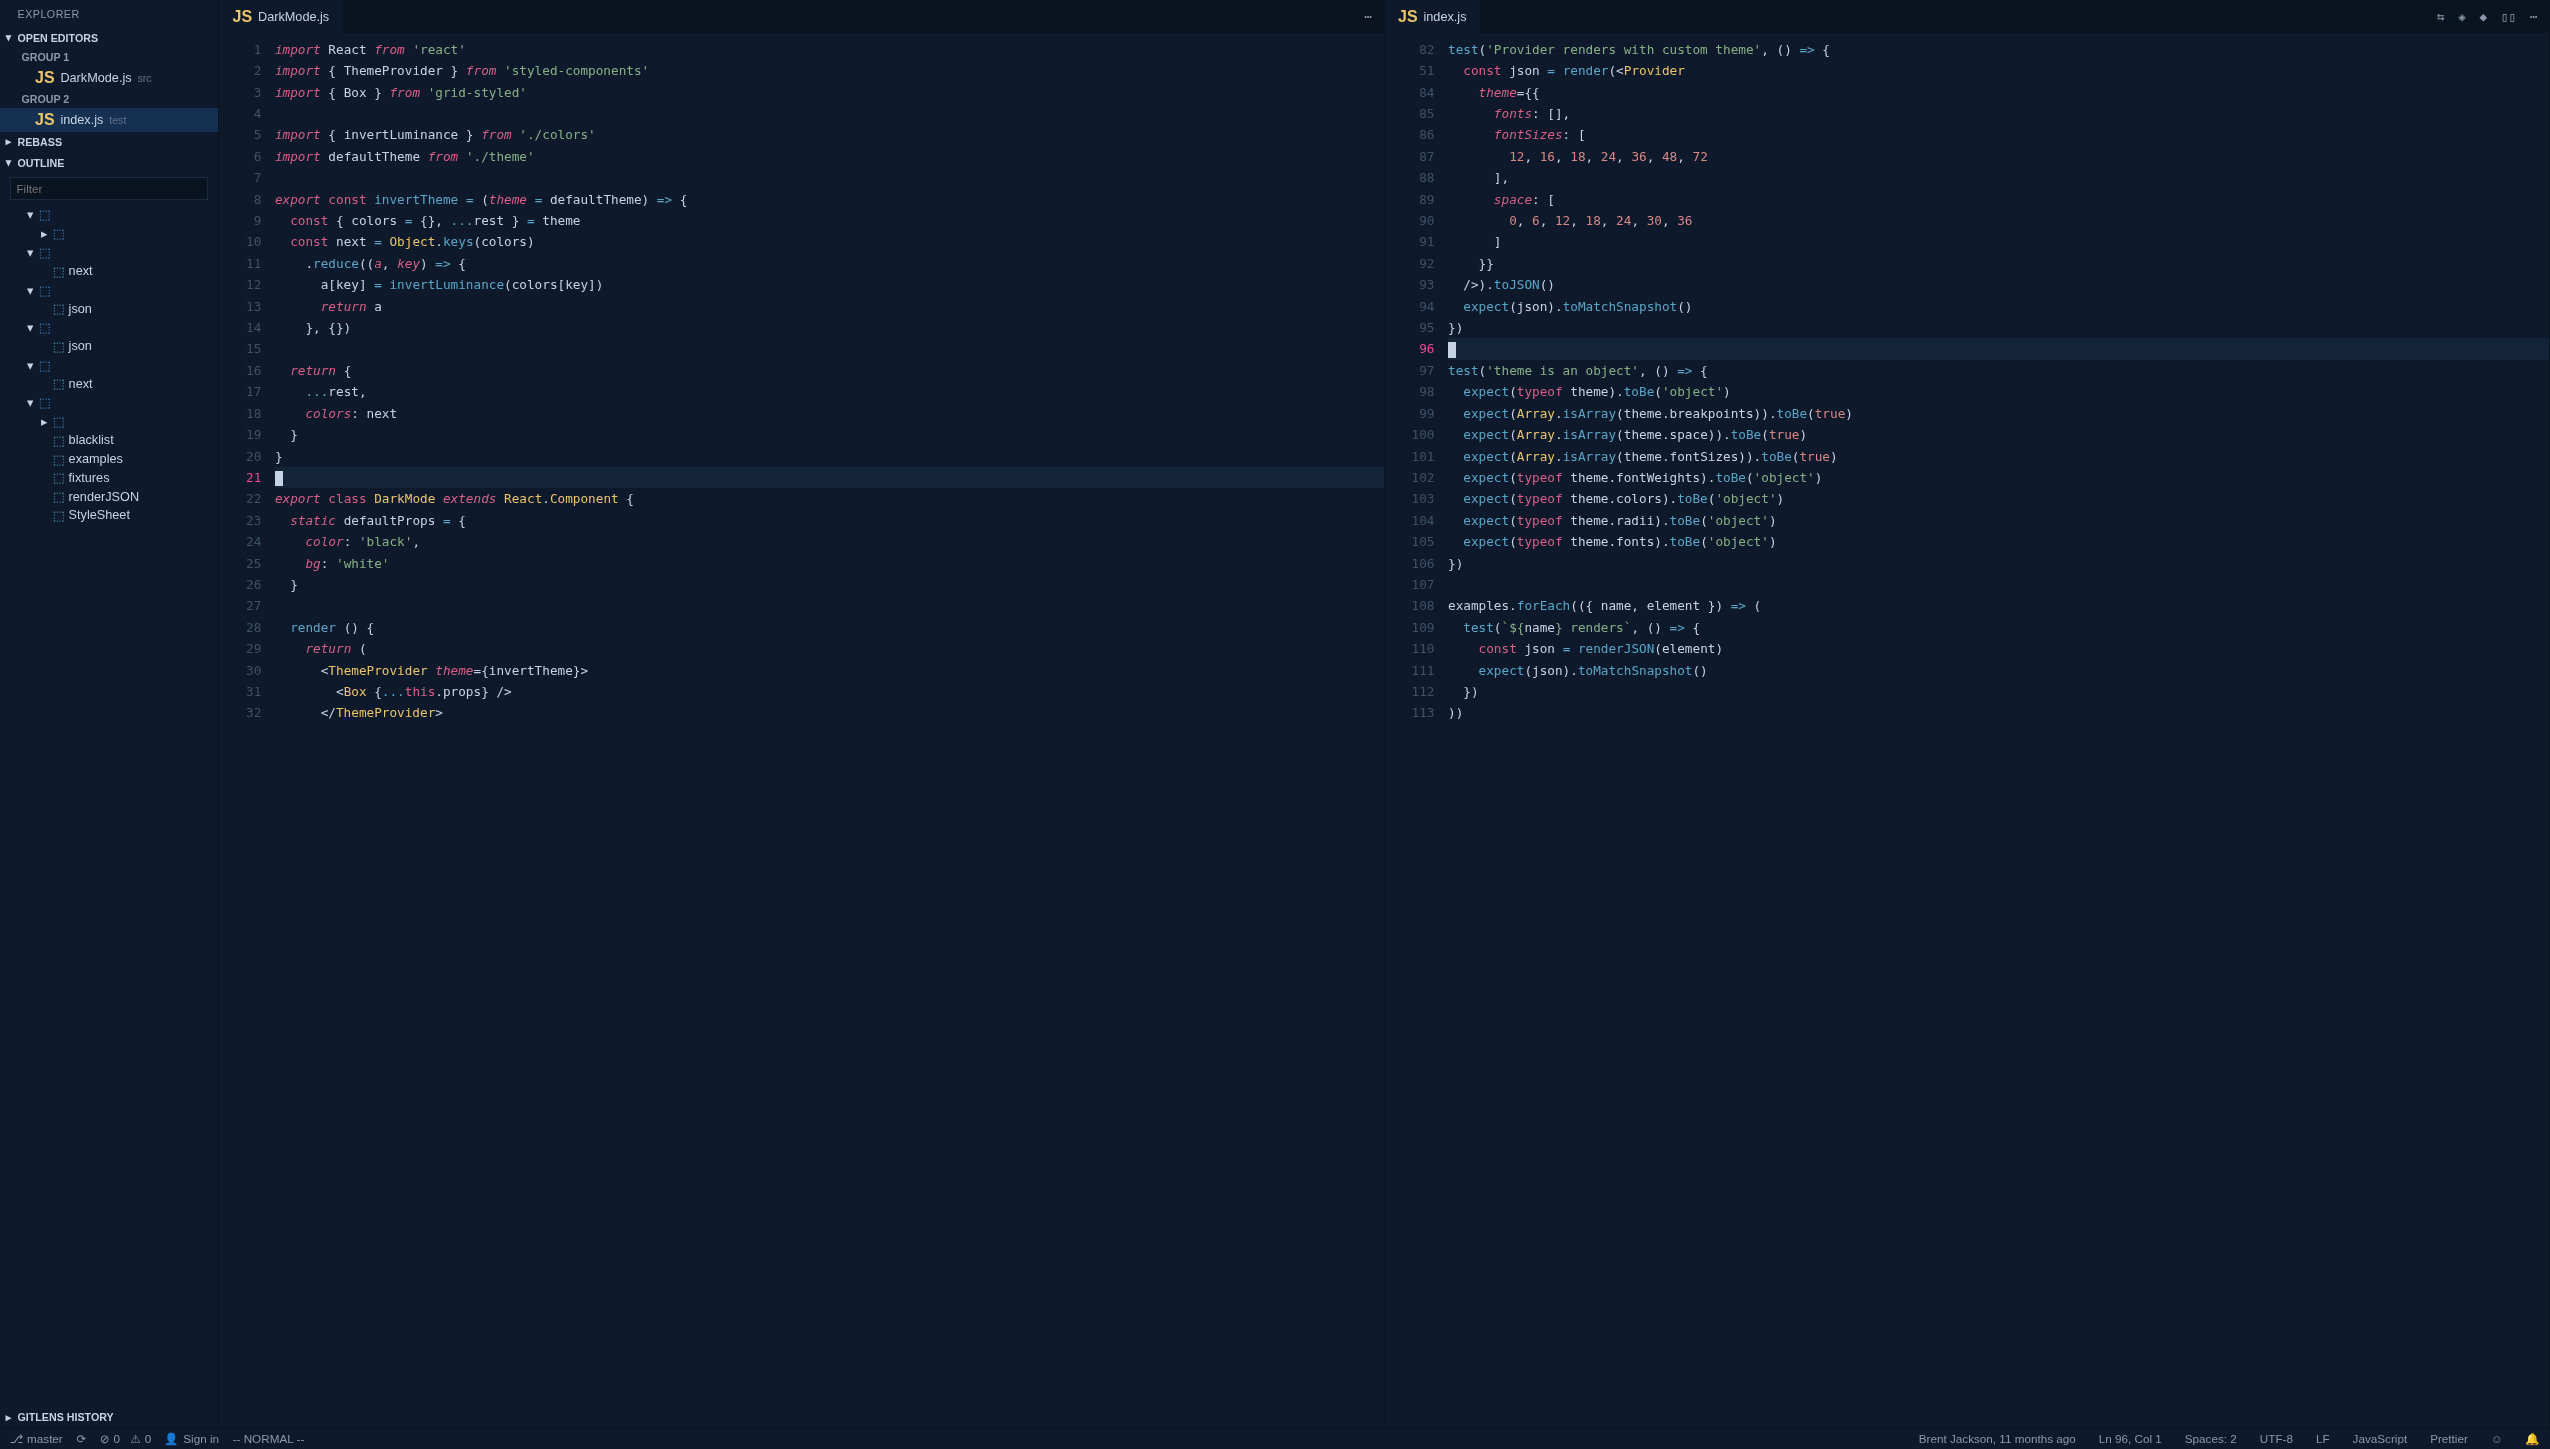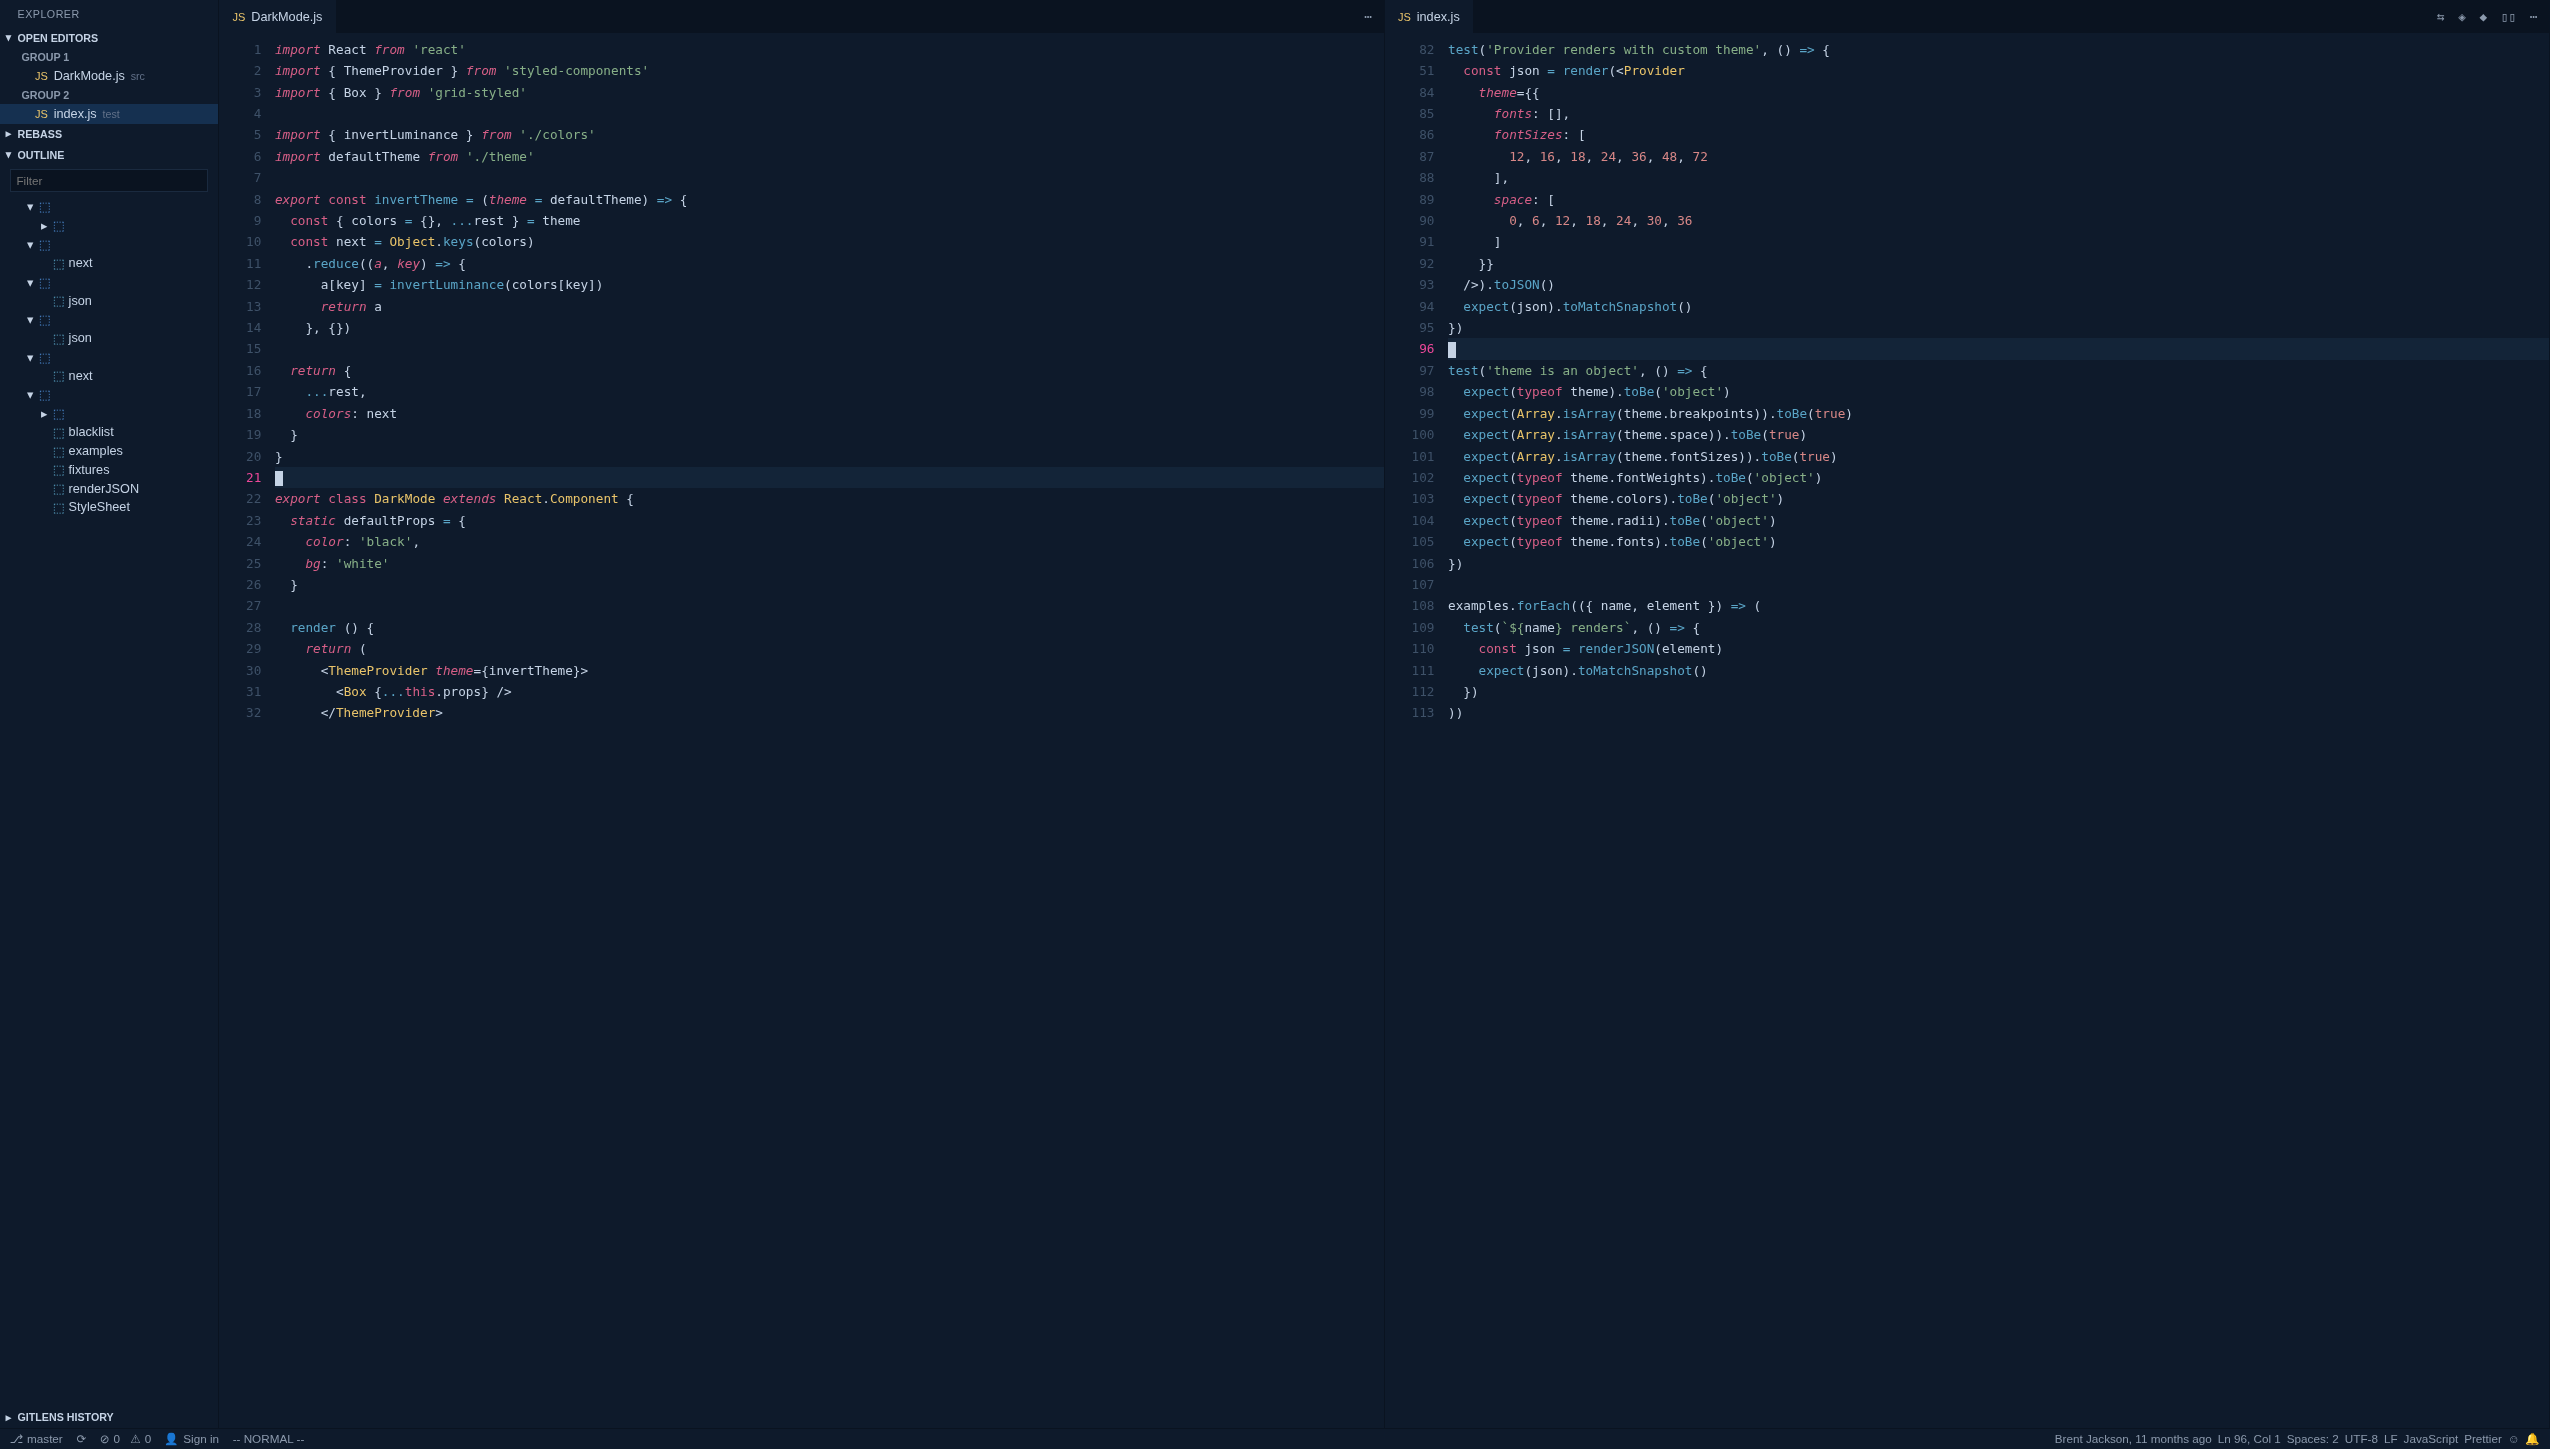--- a/index.html
+++ b/index.html
@@ -50,21 +50,21 @@
   font-weight: 700;
   display: flex;
   align-items: center;
   gap: 3.9px;
   cursor: pointer;
 }
 .chev { width: 7.8px; display:inline-block; color:#c5d3e5; }
 .group-label { padding: 2.9px 21.4px; color: #8b99ac; font-size: 10.7px; font-weight: 600; }
 .file-item { padding: 2.9px 21.4px 2.9px 35px; color: #c5d3e5; display: flex; align-items: center; gap: 5.8px; }
 .file-item.active { background: #153050; }
-.js-badge { background:none; color: #e9c46a; font-weight: 400; font-size: 11px; }
+.js-badge { background:none; color: #e9c46a; font-weight: 700; font-size: 16px; }
 .file-desc { color: #627189; font-size: 10.7px; }
 .filter-input {
   margin: 3.9px 9.7px;
   background: #0a1320;
   border: 1px solid #1a2a3f;
   color: #8b99ac;
   padding: 3.9px 5.8px;
   font-size: 11.7px;
   width: calc(100% - 19.5px);
 }
@@ -126,21 +126,21 @@
   background: #0e1a2b;
   border-top: 1px solid #0a1320;
   display: flex;
   align-items: center;
   padding: 0 9.7px;
   font-family: -apple-system, BlinkMacSystemFont, sans-serif;
   font-size: 11.7px;
   color: #8b99ac;
   gap: 13.6px;
 }
-.statusbar .right { margin-left: auto; display:flex; gap:6px; align-items:center;}
+.statusbar .right { margin-left: auto; display:flex; gap:23px; align-items:center;}
 .sb-item { display:flex; align-items:center; gap:3.9px; }
 </style>
 </head>
 <body>
 
 <div class="window">
 
   <div class="main-area">
     <div class="sidebar">
       <div class="sidebar-header">EXPLORER</div>

